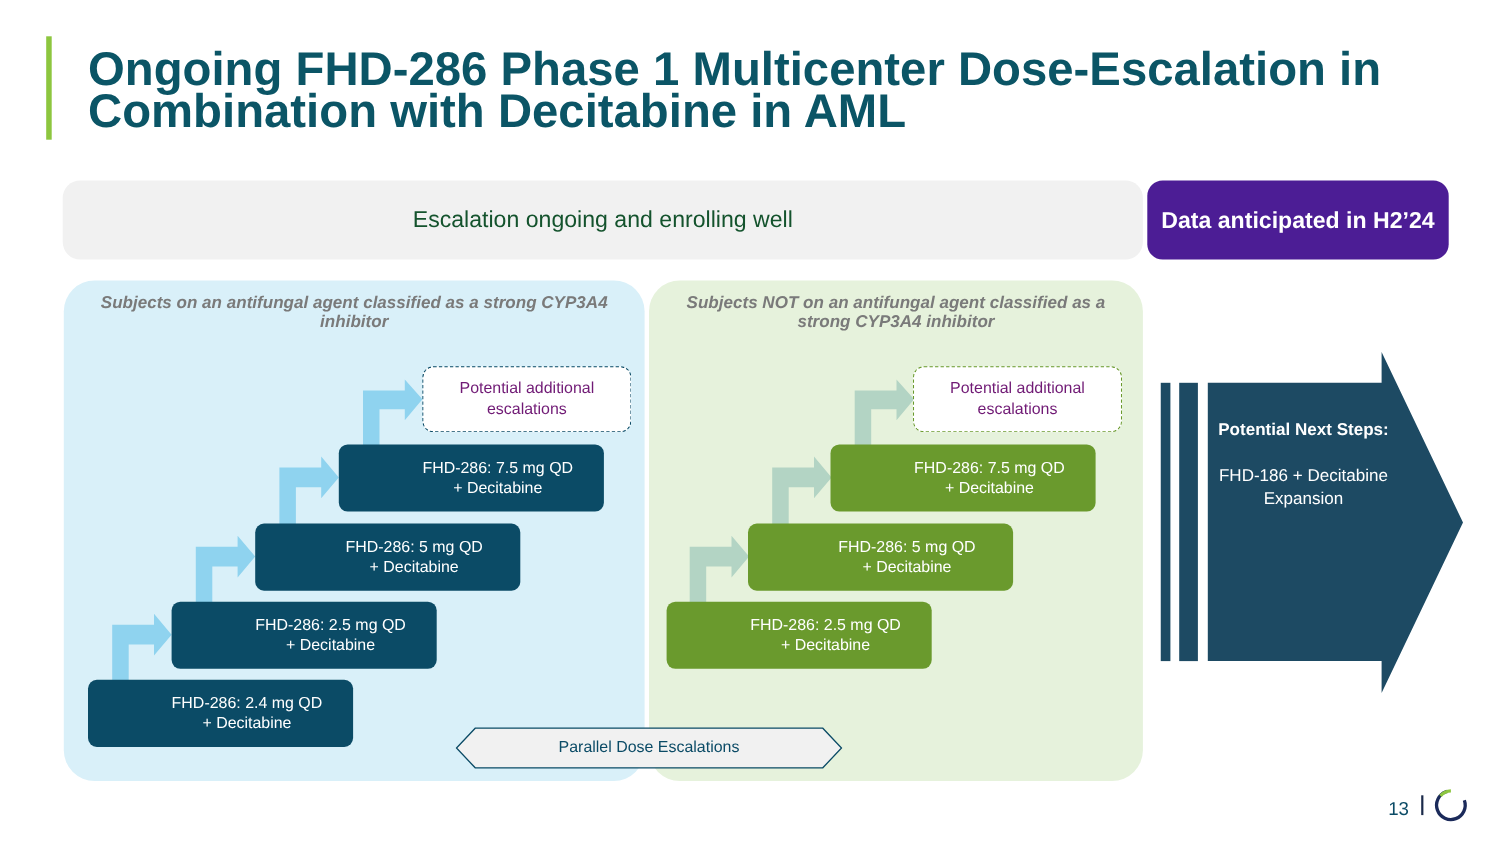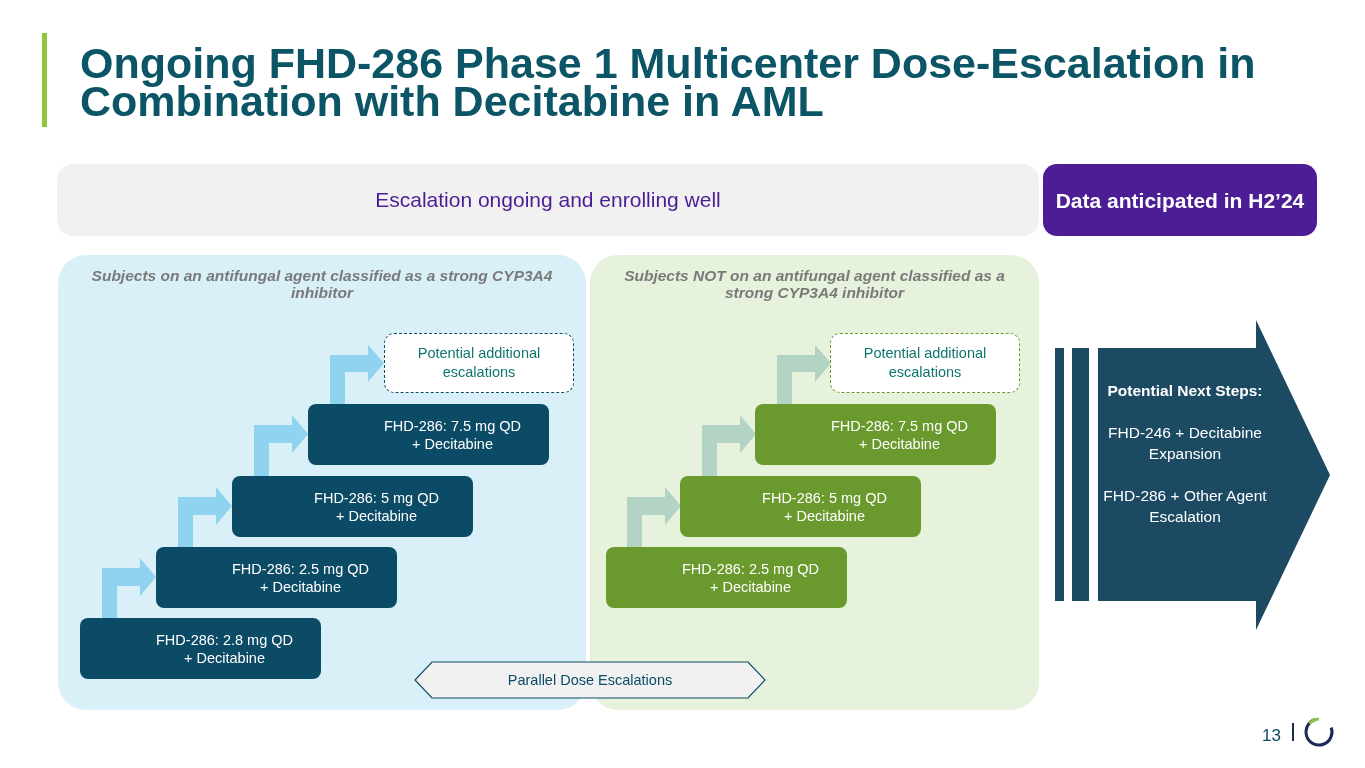--- a/index.html
+++ b/index.html
@@ -1,29 +1,29 @@
 <!DOCTYPE html>
 <html><head>
 <meta charset="utf-8">
 <style>
   html, body { margin: 0; padding: 0; }
   body { width: 1365px; height: 768px; background: #ffffff; position: relative; overflow: hidden; font-family: "Liberation Sans", sans-serif; }
   .abs { position: absolute; }
   #accent-bar { left: 42px; top: 33px; width: 5px; height: 94px; background: #8dc63f; }
   #title { left: 80px; top: 44px; width: 1200px; font-size: 43px; font-weight: bold; color: #0b5566; line-height: 38px; }
-  #banner { left: 57px; top: 164px; width: 982px; height: 72px; background: #f1f1f1; border-radius: 16px; display: flex; align-items: center; justify-content: center; font-size: 21px; color: #4c1d95; }
+  #banner { left: 57px; top: 164px; width: 982px; height: 72px; background: #f1f1f1; border-radius: 16px; display: flex; align-items: center; justify-content: center; font-size: 21px; color: #14532d; }
   #data-pill { left: 1043px; top: 164px; width: 274px; height: 72px; background: #4c1d95; border-radius: 14px; display: flex; align-items: center; justify-content: center; text-align: center; color: #fff; font-weight: bold; font-size: 21px; line-height: 25px; }
   .panel { top: 255px; height: 455px; border-radius: 28px; }
   #panel-left { left: 58px; width: 528px; background: #d9f0f9; }
   #panel-right { left: 590px; width: 449px; background: #e6f2dc; }
   .panel-head { position: absolute; top: 12px; left: 20px; right: 20px; text-align: center; font-weight: bold; font-style: italic; font-size: 15.5px; color: #7a7a7a; line-height: 17px; }
   .step { position: absolute; width: 193px; height: 61px; border-radius: 8px; color: #fff; font-size: 14.5px; line-height: 18px; display: flex; align-items: center; justify-content: center; text-align: center; padding-left: 48px; }
   .step.blue { background: #0b4b66; }
   .step.green { background: #6a9a2d; }
-  .potential { position: absolute; width: 190px; height: 60px; border-radius: 10px; background: #fff; font-size: 14.5px; line-height: 19px; color: #0f766e; display: flex; align-items: center; justify-content: center; text-align: center; box-sizing: border-box; }
+  .potential { position: absolute; width: 190px; height: 60px; border-radius: 10px; background: #fff; font-size: 14.5px; line-height: 19px; color: #701a75; display: flex; align-items: center; justify-content: center; text-align: center; box-sizing: border-box; }
   .potential.blue { border: 1.5px dashed #0b4b66; }
   .potential.green { border: 1.5px dashed #6a9a2d; }
   svg.conn { position: absolute; overflow: visible; }
   #parallel { left: 414px; top: 661px; width: 352px; height: 38px; }
   #parallel-label { position: absolute; left: 0; top: 0; width: 100%; height: 100%; display: flex; align-items: center; justify-content: center; font-size: 14.5px; color: #0b4b66; }
   #next-arrow { left: 1055px; top: 320px; width: 280px; height: 310px; }
   #next-text { left: 1100px; top: 380px; width: 170px; text-align: center; color: #fff; font-size: 15.5px; line-height: 21px; }
   #next-title { font-weight: bold; }
   #footer-num { left: 1262px; top: 726px; font-size: 17px; color: #0b4b66; }
   #footer-sep { left: 1292px; top: 723px; width: 1.5px; height: 18px; background: #1b2a4a; }
@@ -55,21 +55,21 @@
   </g>
   <g fill="#b3d4c4">
     <path d="M627 549 V497 H665 V487 L681 506 L665 525 V515 H642 V549 Z"></path>
     <path d="M702 477 V425 H740 V415 L756 434 L740 453 V443 H717 V477 Z"></path>
     <path d="M777 406 V355 H815 V345 L831 363 L815 382 V372 H792 V406 Z"></path>
   </g>
 </svg>
 
 <div class="step blue" style="left:80px;top:618px;">
   <div>
-      <div>FHD-286: 2.8 mg QD</div>
+      <div>FHD-286: 2.4 mg QD</div>
       <div>+ Decitabine</div>
     </div>
 </div>
 <div class="step blue" style="left:156px;top:547px;">
   <div>
       <div>FHD-286: 2.5 mg QD</div>
       <div>+ Decitabine</div>
     </div>
 </div>
 <div class="step blue" style="left:232px;top:476px;">
@@ -116,23 +116,22 @@
 <svg class="abs" id="next-arrow" viewBox="0 0 280 310">
   <g fill="#1d4a63">
     <rect x="0" y="28" width="9" height="253"></rect>
     <rect x="17" y="28" width="17" height="253"></rect>
     <polygon points="43,28 201,28 201,0 275,155 201,310 201,281 43,281"></polygon>
   </g>
 </svg>
 <div class="abs" id="next-text">
   <div id="next-title">Potential Next Steps:</div>
   <div style="height:21px;"></div>
-  <div>FHD-246 + Decitabine Expansion</div>
+  <div>FHD-186 + Decitabine Expansion</div>
   <div style="height:21px;"></div>
-  <div>FHD-286 + Other Agent Escalation</div>
 </div>
 
 <div class="abs" id="footer-num">13</div>
 <div class="abs" id="footer-sep"></div>
 <svg class="abs" id="footer-logo" viewBox="0 0 32 32">
   <circle cx="16" cy="16" r="13" fill="none" stroke="#1b2a5a" stroke-width="3" stroke-dasharray="62 20" transform="rotate(-20 16 16)"></circle>
   <path d="M6.5 7.5 A13 13 0 0 1 16 3" fill="none" stroke="#8dc63f" stroke-width="3"></path>
 </svg>
 
 </body></html>

